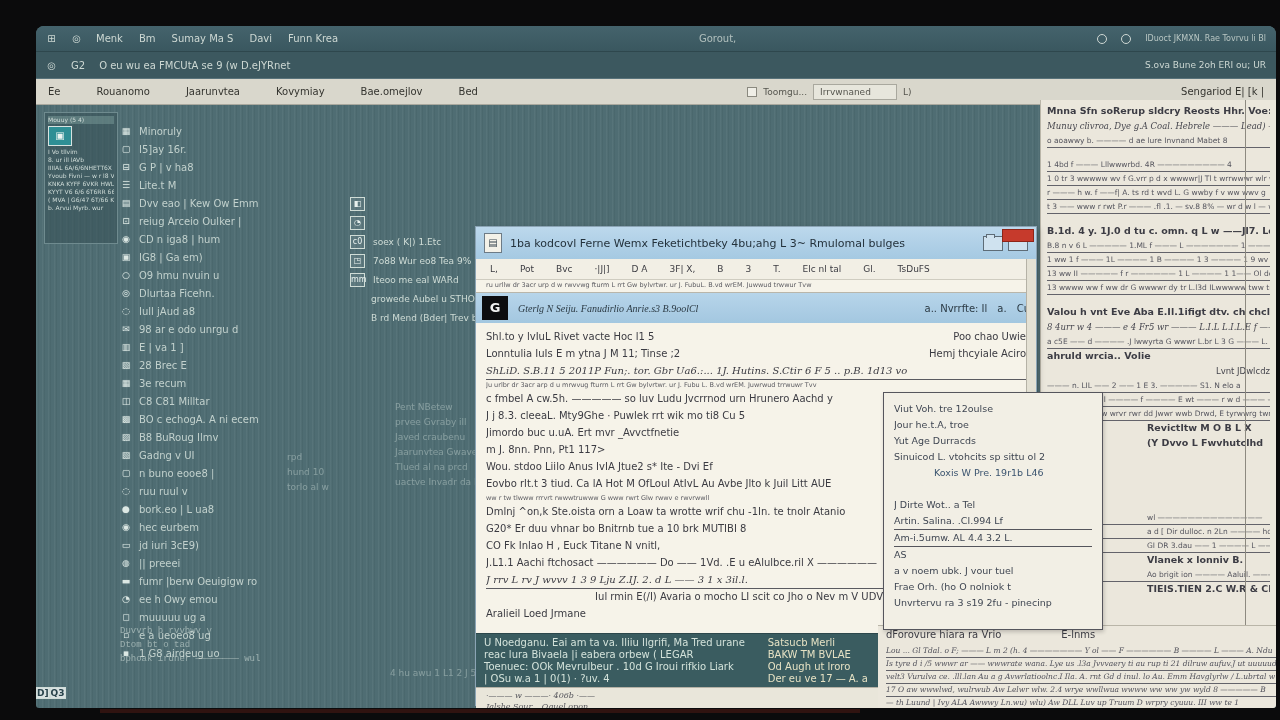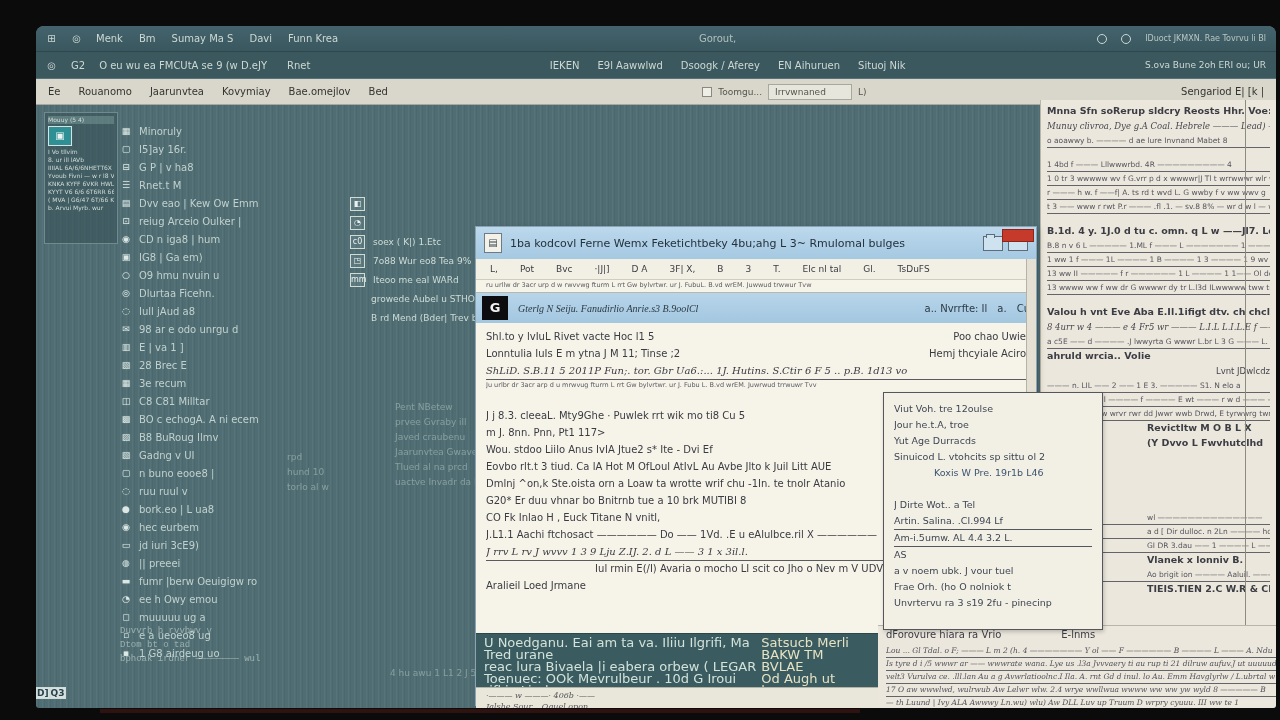--- a/index.html
+++ b/index.html
@@ -76,21 +76,21 @@
   .gbar .gbox{width:26px;height:24px;background:#0d0d0f;color:#f2f2f2;font-weight:bold;font-size:13px;
     text-align:center;line-height:24px;}
   .gbar .gtxt{flex:1;white-space:nowrap;overflow:hidden;font-family:Liberation Serif, serif;font-style:italic;}
   .dbody{height:304px;padding:6px 10px 0 10px;overflow:hidden;position:relative;color:#3b3b42;font-size:10px;}
   .bl{display:flex;justify-content:space-between;height:17px;line-height:16px;white-space:nowrap;overflow:hidden;}
   .bl.script{font-family:"DejaVu Serif",serif;font-style:italic;border-bottom:1px solid #5a5a60;height:16px;}
   .bl.scribble{font-size:6.5px;color:#5a5a60;height:11px;line-height:10px;}
   .bl.center{justify-content:center;}
   .bl .rt{padding-left:10px;}
   .dstatus{height:54px;background:#3a5c60;border-top:1px solid #2c474b;display:flex;justify-content:space-between;
-    padding:3px 8px;box-sizing:border-box;color:#d3e2da;font-size:13px;line-height:12px;overflow:hidden;}
+    padding:3px 8px;box-sizing:border-box;color:#d3e2da;font-size:10px;line-height:12px;overflow:hidden;}
   .dstatus .right{text-align:left;color:#e6e2c4;padding-right:160px;}
   .dfooter{height:27px;background:#e9e6da;border-top:1px solid #b5b2a6;font-size:8px;color:#55555c;
     padding:2px 10px;line-height:11px;font-family:"DejaVu Serif",serif;font-style:italic;overflow:hidden;}
   .dscroll{position:absolute;right:0;top:32px;bottom:81px;width:9px;background:#e4e1d4;border-left:1px solid #b5b2a6;}
   
   .inset{position:absolute;left:847px;top:366px;width:220px;height:238px;background:#f2efe5;z-index:40;
     border:1px solid #55555c;box-shadow:1px 2px 4px rgba(0,0,0,.2);padding:8px 10px;box-sizing:border-box;
     color:#3f4652;font-size:9.5px;overflow:hidden;}
   .inrow{height:16px;line-height:15px;white-space:nowrap;overflow:hidden;}
   .inrow.u{border-bottom:1px solid #55555c;}
@@ -121,40 +121,32 @@
     <span class="mi" style="opacity:.8;">Gorout,</span>
     <span class="spacer"></span>
     <span class="dot"></span>
     <span class="dot"></span>
     <span class="mi" style="font-size:8px;opacity:.85;">IDuoct JKMXN. Rae Tovrvu  li  Bl</span>
   </div>
 
   <div class="bar2">
     <span class="icn">◎</span>
     <span class="mi">G2</span>
-    <span style="display:flex;gap:20px;">
+    <span style="display:flex;">
 
     <span class="mi">O eu wu ea FMCUtA se 9 (w D.eJY</span>
         <span class="mi">Rnet</span>
       </span>
     <span class="spacer"></span>
-    <span style="display:flex;gap:18px;">
-
-    <span class="mi">IEKEN</span>
-        <span class="mi">E9l Aawwlwd</span>
-        <span class="mi">Dsoogk / Aferey</span>
-        <span class="mi">EN Aihuruen</span>
-        <span class="mi">Situoj Nik</span>
-      </span>
     <span class="spacer"></span>
     <span class="mi" style="font-size:9px;">S.ova Bune 2oh  ERI  ou;  UR</span>
   </div>
 
   <div class="menubar">
-    <span style="display:flex;gap:18px;">
+    <span style="display:flex;gap:36px;">
 
     <span class="mi">Ee</span>
         <span class="mi">Rouanomo</span>
         <span class="mi">Jaarunvtea</span>
         <span class="mi">Kovymiay</span>
         <span class="mi">Bae.omejlov</span>
         <span class="mi">Bed</span>
       </span>
     <span class="spacer"></span>
     <span class="combo">
@@ -193,21 +185,21 @@
         <div class="srow">
         <span class="ic">▢</span>
         <span>I5]ay 16r.</span>
       </div>
         <div class="srow">
         <span class="ic">⊟</span>
         <span>G P | v ha8</span>
       </div>
         <div class="srow">
         <span class="ic">☰</span>
-        <span>Rnet.t M</span>
+        <span>Lite.t M</span>
       </div>
         <div class="srow">
         <span class="ic">▤</span>
         <span>Dvv eao | Kew Ow  Emm</span>
       </div>
         <div class="srow">
         <span class="ic">⊡</span>
         <span>reiug  Arceio Oulker |</span>
       </div>
         <div class="srow">
@@ -468,37 +460,46 @@
         </div>
           <div class="bl script">
           <span>ShLiD.  S.B.11 5       2011P  Fun;. tor.  Gbr  Ua6.:...  1J.  Hutins.  S.Ctir 6 F 5 .. p.B. 1d13  vo</span>
           <span class="rt"></span>
         </div>
           <div class="bl scribble">
           <span>Ju urlbr dr   3acr arp   d u mrwvug fturrn   L rrt Gw   bylvrtwr.  ur  J. Fubu L.   B.vd  wrEM.   Juwrwud   trrwuwr  Tvv</span>
           <span class="rt"></span>
         </div>
           <div class="bl">
+          <span>c fmbel  A cw.5h. ————— so luv Ludu  Jvcrrnod urn  Hrunero  Aachd y</span>
           <span class="rt"></span>
         </div>
           <div class="bl">
           <span>J j 8.3.  cleeaL.   Mty9Ghe · Puwlek rrt wik  mo ti8  Cu 5</span>
           <span class="rt"></span>
         </div>
           <div class="bl">
+          <span>Jimordo buc u.uA.  Ert mvr  _Avvctfnetie</span>
+          <span class="rt"></span>
+        </div>
+          <div class="bl">
           <span>m  J. 8nn.  Pnn,   Pt1  117&gt;</span>
           <span class="rt"></span>
         </div>
           <div class="bl">
           <span>Wou.  stdoo  Liilo  Anus  IvIA  Jtue2 s* Ite - Dvi Ef</span>
           <span class="rt"></span>
         </div>
           <div class="bl">
           <span>Eovbo rlt.t 3  tiud.  Ca  lA  Hot M OfLoul  AtIvL  Au Avbe  Jlto k  Juil  Litt  AUE</span>
           <span class="rt"></span>
+        </div>
+          <div class="bl scribble">
+          <span>ww r tw tlwww  rrrvrt  rwwwtruwww   G www   rwrt Glw rwwv e rwvrwwll</span>
+          <span class="rt">J. du.  L wu d</span>
         </div>
           <div class="bl">
           <span>Dmlnj ^on,k  Ste.oista orn a  Loaw ta  wrotte  wrif chu -1In. te tnolr  Atanio</span>
           <span class="rt"></span>
         </div>
           <div class="bl">
           <span>G20* Er  duu vhnar  bo            Bnitrnb  tue a  10 brk  MUTIBI 8</span>
           <span class="rt"></span>
         </div>
           <div class="bl">

